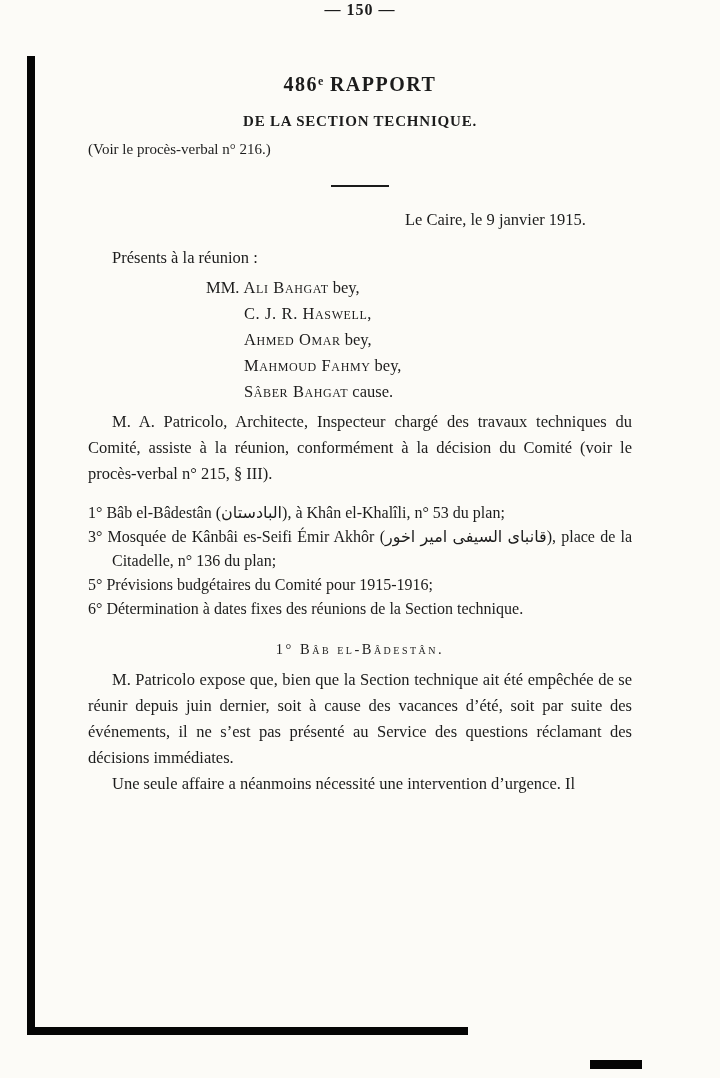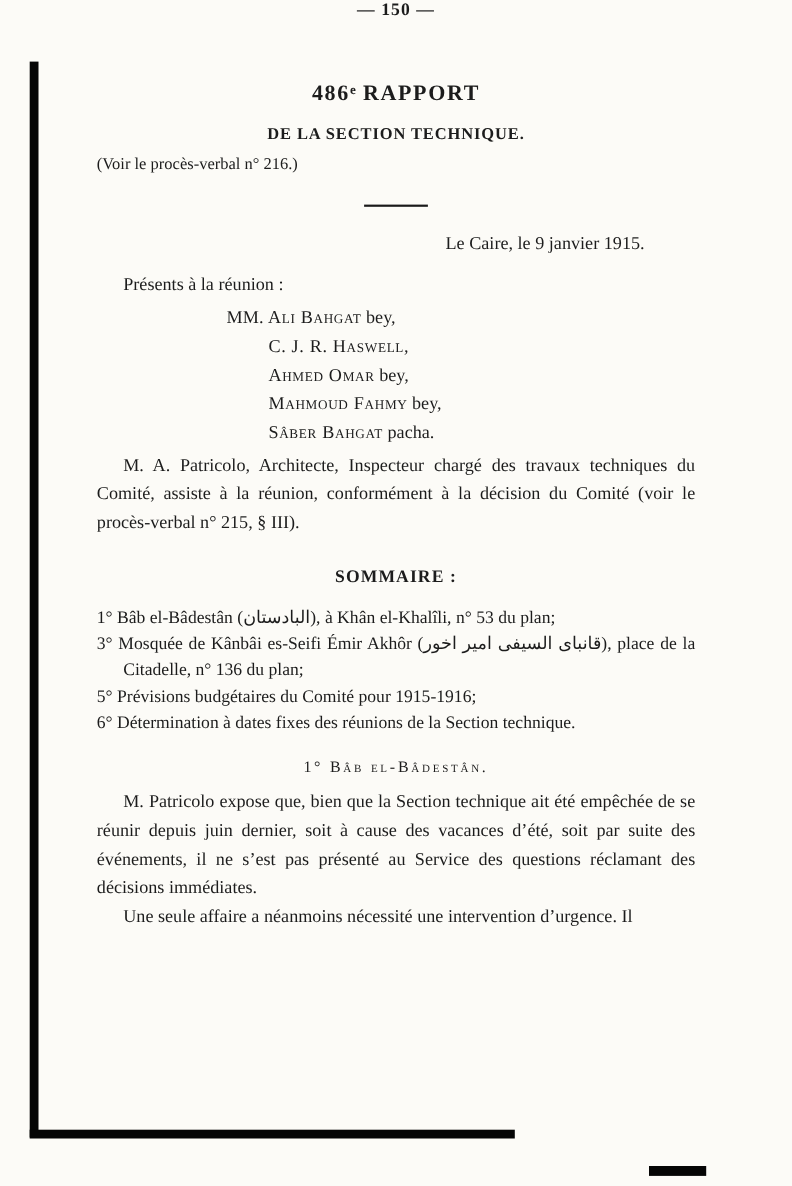--- a/index.html
+++ b/index.html
@@ -179,26 +179,25 @@
 
   <div class="dateline">Le Caire, le 9 janvier 1915.</div>
 
   <div class="presents">Présents à la réunion :</div>
 
   <div class="attendees">
     <div class="attendee-row"><span class="att-prefix">MM. </span><span class="att-name">Ali Bahgat</span><span class="att-suffix"> bey,</span></div>
     <div class="attendee-row indent"><span class="att-name">C. J. R. Haswell</span><span class="att-suffix">,</span></div>
     <div class="attendee-row indent"><span class="att-name">Ahmed Omar</span><span class="att-suffix"> bey,</span></div>
     <div class="attendee-row indent"><span class="att-name">Mahmoud Fahmy</span><span class="att-suffix"> bey,</span></div>
-    <div class="attendee-row indent"><span class="att-name">Sâber Bahgat</span><span class="att-suffix"> pacha.</span></div>
+    <div class="attendee-row indent"><span class="att-name">Sâber Bahgat</span><span class="att-suffix"> cause.</span></div>
   </div>
 
   <div class="paragraph">M. A. Patricolo, Architecte, Inspecteur chargé des travaux techniques du Comité, assiste à la réunion, conformément à la décision du Comité (voir le procès-verbal n° 215, § III).</div>
 
-  <div class="sommaire-heading">SOMMAIRE :</div>
 
   <div class="sommaire-list">
     <div class="sommaire-item">1° Bâb el-Bâdestân (البادستان), à Khân el-Khalîli, n° 53 du plan;</div>
     <div class="sommaire-item">3° Mosquée de Kânbâi es-Seifi Émir Akhôr (قانباى السيفى امير اخور), place de la Citadelle, n° 136 du plan;</div>
     <div class="sommaire-item">5° Prévisions budgétaires du Comité pour 1915-1916;</div>
     <div class="sommaire-item">6° Détermination à dates fixes des réunions de la Section technique.</div>
   </div>
 
   <div class="section-heading">1° Bâb el-Bâdestân.</div>
 

